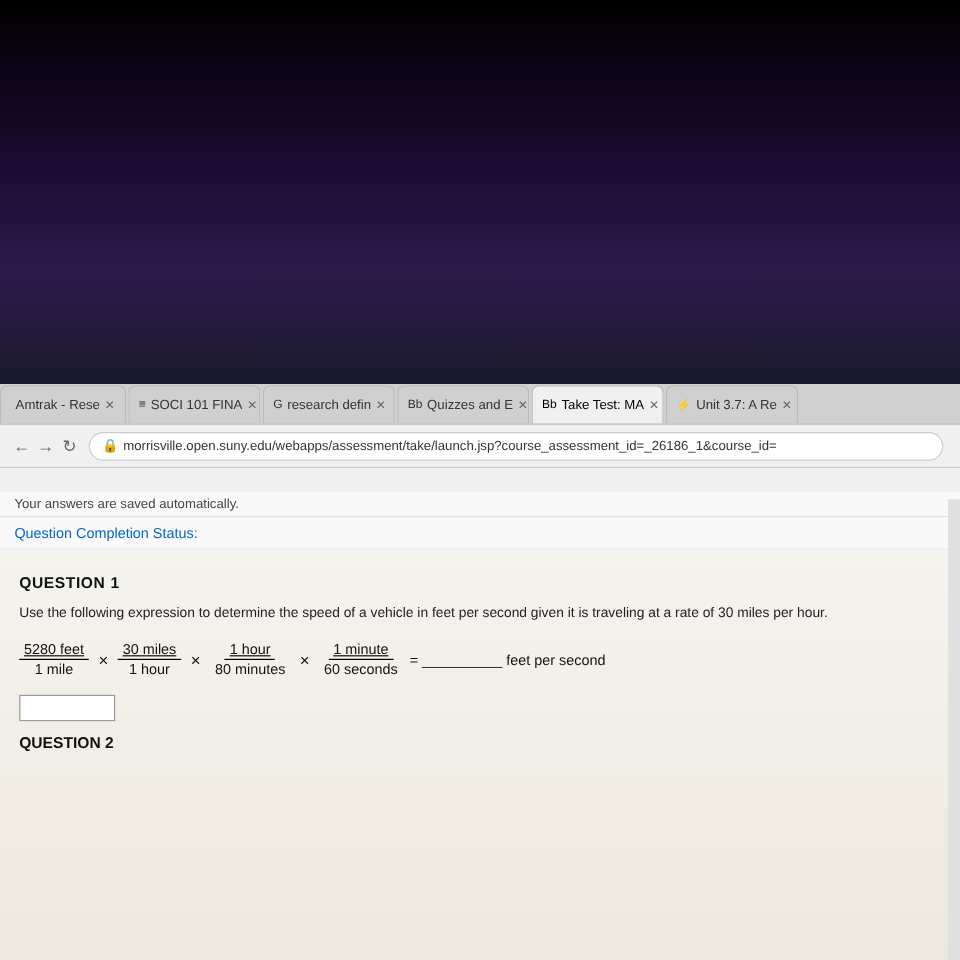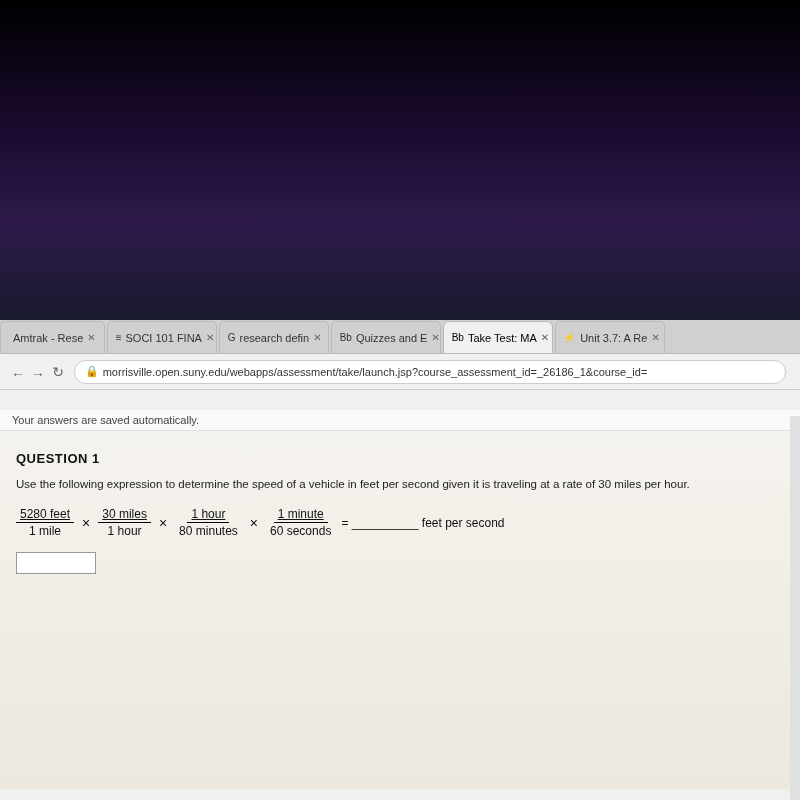--- a/index.html
+++ b/index.html
@@ -277,20 +277,23 @@
     <div class="address-input">
       <span class="lock-icon">🔒</span>
       <span>morrisville.open.suny.edu/webapps/assessment/take/launch.jsp?course_assessment_id=_26186_1&amp;course_id=</span>
     </div>
   </div>
 
   <div class="info-bar">
     <span>Your answers are saved automatically.</span>
   </div>
 
+  <div class="completion-status">
+    <span>Question Completion Status:</span>
+  </div>
 
   <div class="content-area">
 
     <div class="question-label">QUESTION 1</div>
 
     <div class="question-text">Use the following expression to determine the speed of a vehicle in feet per second given it is traveling at a rate of 30 miles per hour.</div>
 
     <div class="math-expression">
 
       <div class="fraction">
@@ -313,17 +316,18 @@
 
       <div class="fraction">
         <div class="numerator underline">1 minute</div>
         <div class="denominator">60 seconds</div>
       </div>
       <span class="equals-blank">= __________ feet per second</span>
     </div>
 
     <input class="answer-input" type="text" value="" style="">
 
+    <div class="question2-label">QUESTION 2</div>
 
   </div>
 
   <div class="scroll-indicator"></div>
 </div>
 
 </body></html>

